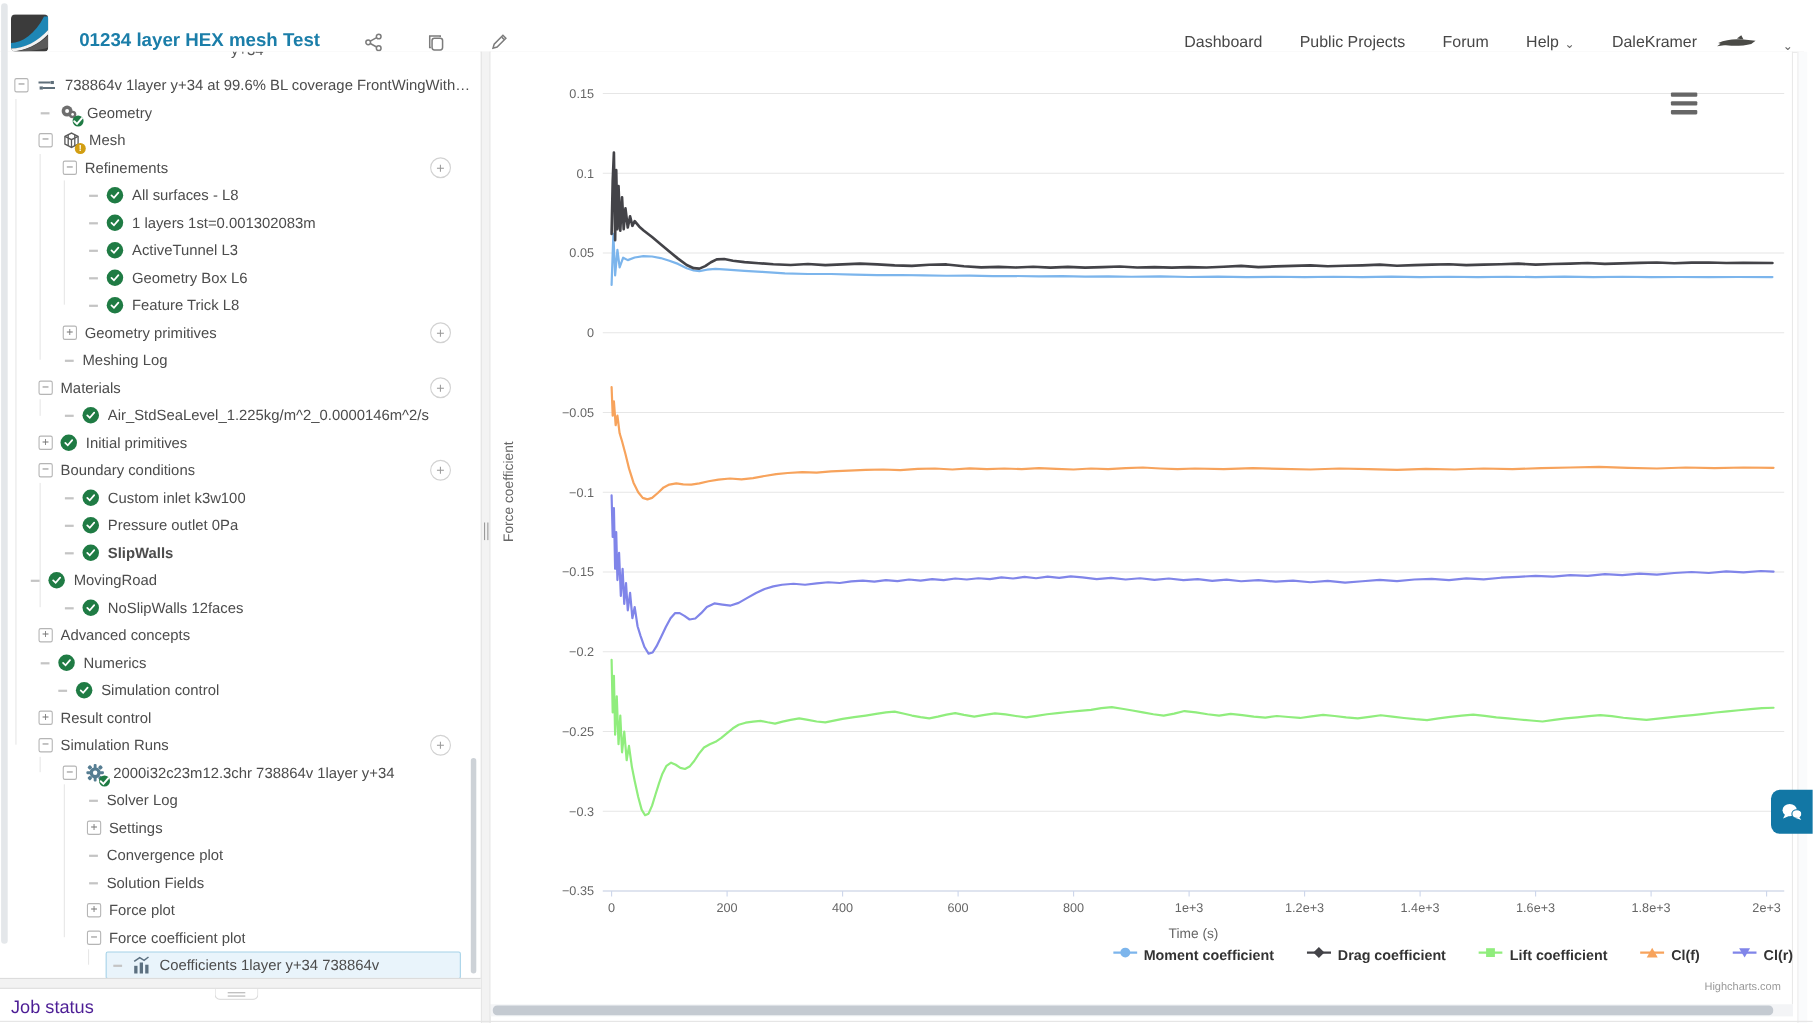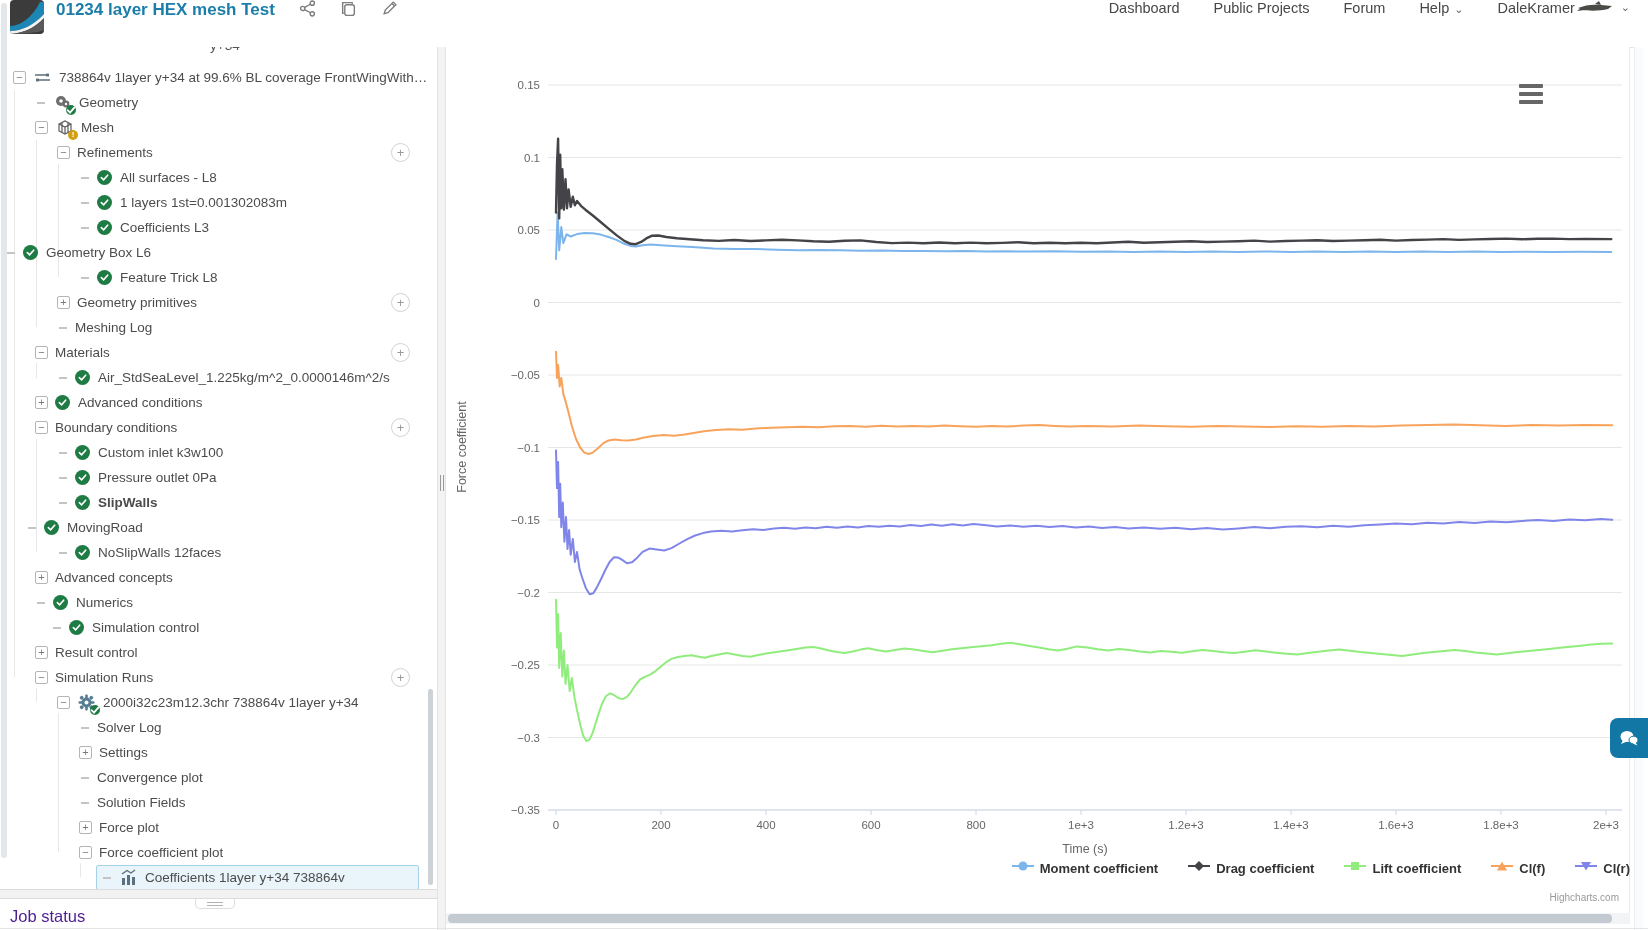--- a/index.html
+++ b/index.html
@@ -1,20 +1,20 @@
 <!DOCTYPE html>
 <html><head>
 <meta charset="utf-8">
 <style>
   html,body{margin:0;padding:0}
   body{width:1648px;height:930px;position:relative;overflow:hidden;background:#fff;
        font-family:"Liberation Sans",sans-serif;color:#4c4c4c;}
   
   #header{position:absolute;left:0;top:0;width:1640px;height:47px;background:#fff;
-          border-bottom:1px solid #e6e6e6;display:flex;align-items:flex-start;}
+          border-bottom:1px solid #e6e6e6;display:flex;align-items:flex-end;gap:16px;}
   #logo{width:34px;height:34px;margin-left:10px;border-radius:4px;overflow:hidden;flex:0 0 auto}
   #page-title{margin-left:12px;font-size:17px;font-weight:bold;color:#1b7ea9;white-space:nowrap}
   .hdr-ico{width:17px;height:17px;margin-left:24px;color:#7c7c7c;flex:0 0 auto;cursor:pointer}
   #top-nav{margin-left:auto;display:flex;align-items:center;gap:34px;margin-right:14px;font-size:14.5px;color:#474747}
   .nav-item{white-space:nowrap;cursor:pointer;display:flex;align-items:center;gap:5px}
   .chev{font-size:11px;color:#666;transform:translateY(1px)}
   #avatar{width:40px;height:16px;margin-left:-14px}
   
   #tree-panel{position:absolute;left:0;top:47px;width:437px;height:842px;background:#fff;overflow:hidden}
   #clip-row{position:absolute;left:210px;top:0;height:9px;overflow:hidden;color:#555;font-size:13.5px}
@@ -207,24 +207,24 @@
         </div>
       </div>
       <div class="trow" style="padding-left: 74px;">
         <div class="inner">
           <div class="dash"></div>
           <div class="chk">
             <svg viewBox="0 0 10 10">
               <path d="M1.5 5.2 L4 7.6 L8.5 2.4" stroke="#fff" stroke-width="1.8" fill="none" stroke-linecap="round"></path>
             </svg>
           </div>
-          <span class="tlabel">Coefficients L3</span>
-        </div>
-      </div>
-      <div class="trow" style="">
+          <span class="tlabel">ActiveTunnel L3</span>
+        </div>
+      </div>
+      <div class="trow" style="padding-left: 74px;">
         <div class="inner">
           <div class="dash"></div>
           <div class="chk">
             <svg viewBox="0 0 10 10">
               <path d="M1.5 5.2 L4 7.6 L8.5 2.4" stroke="#fff" stroke-width="1.8" fill="none" stroke-linecap="round"></path>
             </svg>
           </div>
           <span class="tlabel">Geometry Box L6</span>
         </div>
       </div>
@@ -271,21 +271,21 @@
         </div>
       </div>
       <div class="trow" style="padding-left: 30px;">
         <div class="inner">
           <div class="tgl">+</div>
           <div class="chk">
             <svg viewBox="0 0 10 10">
               <path d="M1.5 5.2 L4 7.6 L8.5 2.4" stroke="#fff" stroke-width="1.8" fill="none" stroke-linecap="round"></path>
             </svg>
           </div>
-          <span class="tlabel">Advanced conditions</span>
+          <span class="tlabel">Initial primitives</span>
         </div>
       </div>
       <div class="trow" style="padding-left: 30px;">
         <div class="inner">
           <div class="tgl">−</div>
           <span class="tlabel">Boundary conditions</span>
         </div>
         <div class="addbtn">+</div>
       </div>
       <div class="trow" style="padding-left: 52px;">

